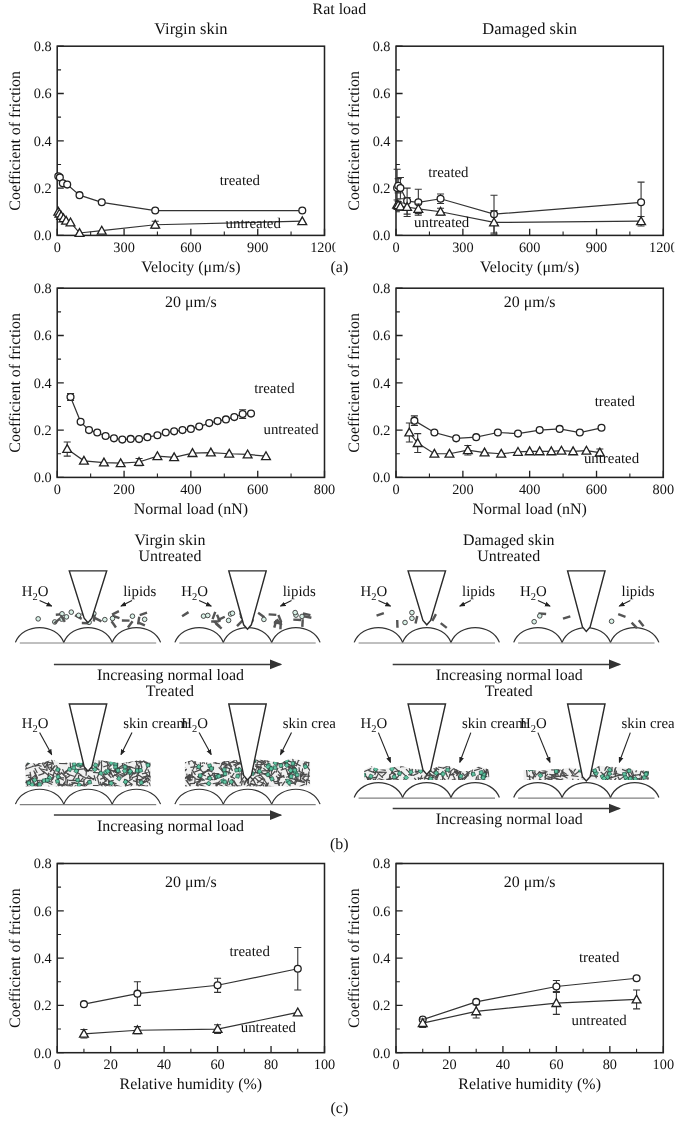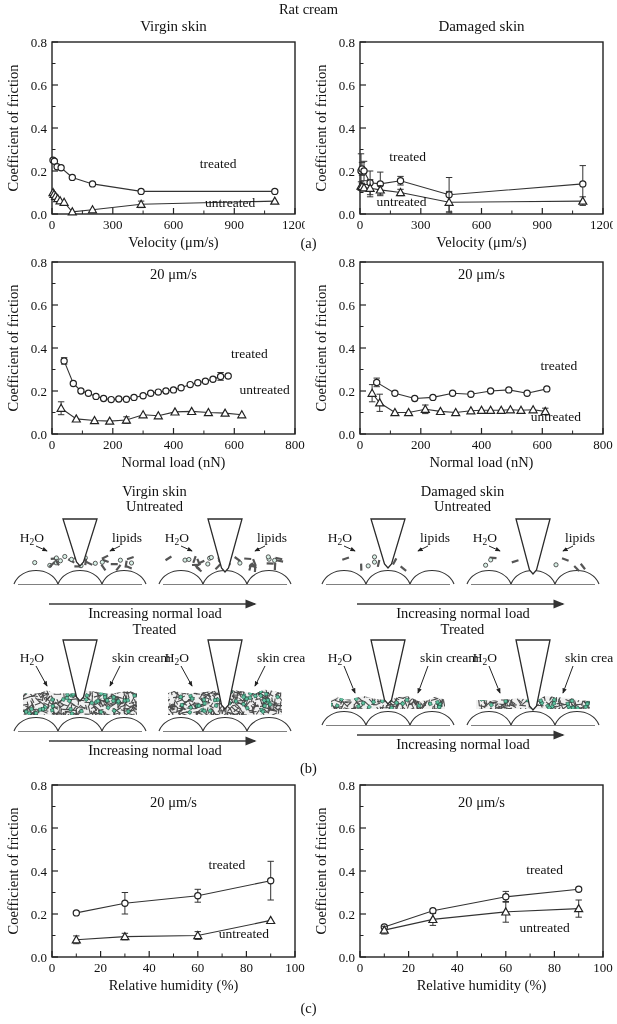--- a/index.html
+++ b/index.html
@@ -15,21 +15,21 @@
   .panel-b{display:flex;justify-content:center;gap:8px;position:relative;
            padding:2px 4px 18px 4px;}
   .b-col{width:300px;text-align:center;}
   .b-title,.b-sub{font-size:14.5px;line-height:15px;}
   .b-svg{display:block;margin:0 auto;}
   .cap-row{text-align:center;font-size:14.5px;line-height:14px;margin-top:-4px;}
 </style>
 </head>
 <body>
 
-<div class="fig-title">Rat cream</div>
+<div class="fig-title">Rat load</div>
 
 <div class="row">
   <figure class="chart">
       <svg viewBox="0 0 300 238" width="300" height="238">
         <text x="168.5" y="15" text-anchor="middle" font-size="15">Virgin skin</text>
         <rect x="47" y="26" width="243" height="172" fill="none" stroke="#222222" stroke-width="1.4"></rect>
         <line x1="47.0" y1="198" x2="47.0" y2="192" stroke="#222222" stroke-width="1.2"></line>
         <text x="47.0" y="213" text-anchor="middle" font-size="13">0</text>
         <line x1="107.8" y1="198" x2="107.8" y2="192" stroke="#222222" stroke-width="1.2"></line>
         <text x="107.8" y="213" text-anchor="middle" font-size="13">300</text>

